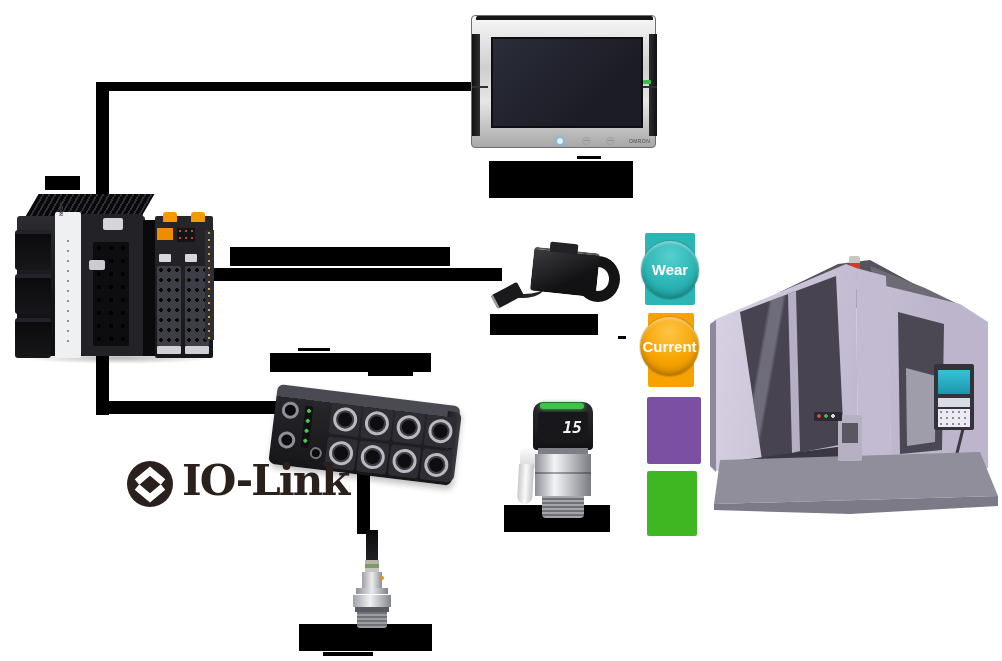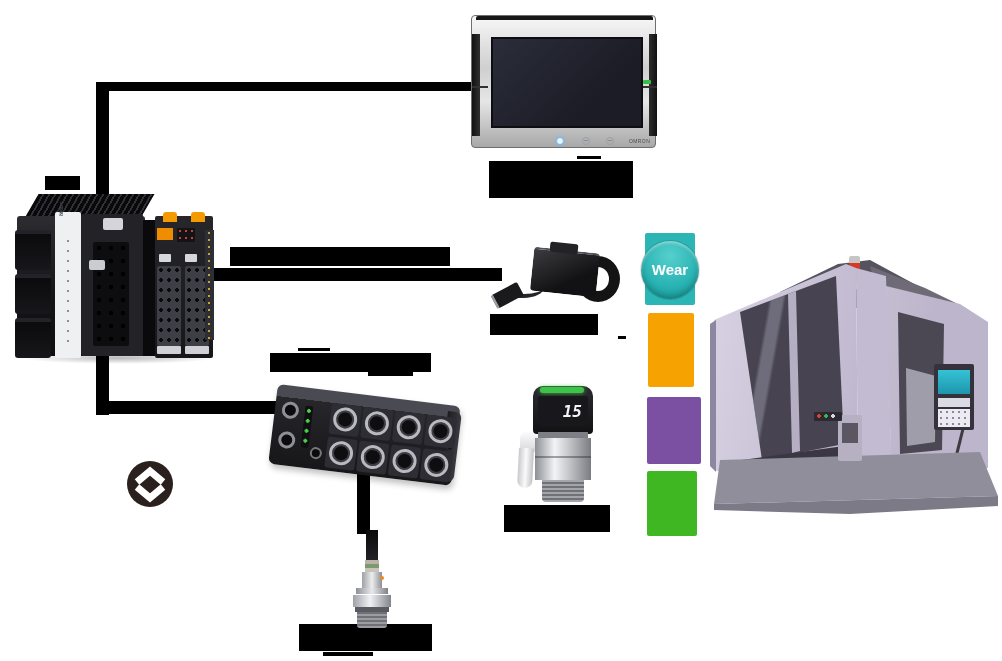--- a/index.html
+++ b/index.html
@@ -137,21 +137,21 @@
   .pc1{left:56px;} .pc2{left:88px;} .pc3{left:120px;} .pc4{left:152px;}
   .port.pc1{left:59px;} .port.pc2{left:91px;} .port.pc3{left:123px;} .port.pc4{left:155px;}
   .port.pr1{top:15px;} .port.pr2{top:49px;}
 
   
   .iol-circle{left:127px;top:461px;width:46px;height:46px;border-radius:50%;background:#2a211f;}
   .iol-text{left:182px;top:458px;font-family:"DejaVu Serif",serif;font-weight:bold;font-size:42px;
             letter-spacing:-2px;color:#2a211d;line-height:46px;}
 
   
-  .fsr{left:510px;top:384px;width:96px;height:122px;}
+  .fsr{left:510px;top:400px;width:96px;height:122px;}
   .fsr-head{left:23px;top:2px;width:60px;height:48px;border-radius:10px 10px 4px 4px;
             background:linear-gradient(180deg,#2c2c30,#111114);}
   .fsr-glow{left:30px;top:3px;width:44px;height:6px;border-radius:4px;background:#3fc24a;box-shadow:0 0 4px #3fc24a;}
   .fsr-disp{left:28px;top:12px;width:50px;height:30px;background:#17171c;border-radius:3px;
             color:#f4f4f4;font-family:"DejaVu Sans Mono",monospace;font-style:italic;font-weight:bold;
             font-size:16px;text-align:right;padding:6px 6px 0 0;}
   .fsr-neck{left:28px;top:48px;width:50px;height:6px;background:#7e7e86;}
   .fsr-cyl{left:25px;top:54px;width:56px;height:42px;
            background:linear-gradient(90deg,#8e8f94,#f2f3f5 35%,#cfd0d4 55%,#7b7c81);}
   .fsr-cyl::after{content:"";position:absolute;left:0;top:18px;width:56px;height:2px;background:rgba(40,40,45,.4);}
@@ -305,20 +305,24 @@
     <div class="csr-body"></div>
     <div class="csr-tab"></div>
   </div>
 
   <div class="badge-sq b0-sq" style="--c: #2bb5b4; --cl: #55cfcd; --cd: #149898;"></div>
   <div class="badge b0" style="--c: #2bb5b4; --cl: #55cfcd; --cd: #149898;">
     <span>Wear</span>
 
   </div>
   <div class="badge-sq b1-sq" style="--c: #f6a301; --cl: #ffc446; --cd: #d68a00;"></div>
+  <div class="badge b1" style="--c: #f6a301; --cl: #ffc446; --cd: #d68a00;">
+    <span>Current</span>
+
+  </div>
   <div class="badge-sq b2-sq" style="--c: #7b50a3; --cl: #9d74c2; --cd: #5e3a82;"></div>
   <div class="badge-sq b3-sq" style="--c: #3eb722; --cl: #69d44a; --cd: #2a9214;"></div>
 
   <div class="mstr">
     <div class="mstr-endcap"></div>
     <div class="mstr-hole"></div>
     <div class="mstr-lconn mstr-lconn1"></div>
     <div class="mstr-lconn mstr-lconn2"></div>
     <div class="mstr-leds"></div>
     <div class="mstr-sconn"></div>
@@ -339,20 +343,21 @@
     <div class="port pc3 pr2"></div>
     <div class="port pc4 pr2"></div>
   </div>
 
   <div class="iol-circle">
     <svg width="46" height="46" viewBox="0 0 46 46" style="position:absolute;left:0;top:0;">
       <path d="M10 21 L23 10 L36 21" fill="none" stroke="#ffffff" stroke-width="7"></path>
       <path d="M10 26 L23 37 L36 26" fill="none" stroke="#ffffff" stroke-width="7"></path>
     </svg>
   </div>
+  <div class="iol-text">IO-Link</div>
 
   <div class="fsr">
     <div class="fsr-elbow"></div>
     <div class="fsr-tube"></div>
     <div class="fsr-nut"></div>
     <div class="fsr-head"></div>
     <div class="fsr-glow"></div>
     <div class="fsr-disp">15</div>
     <div class="fsr-neck"></div>
     <div class="fsr-cyl"></div>

